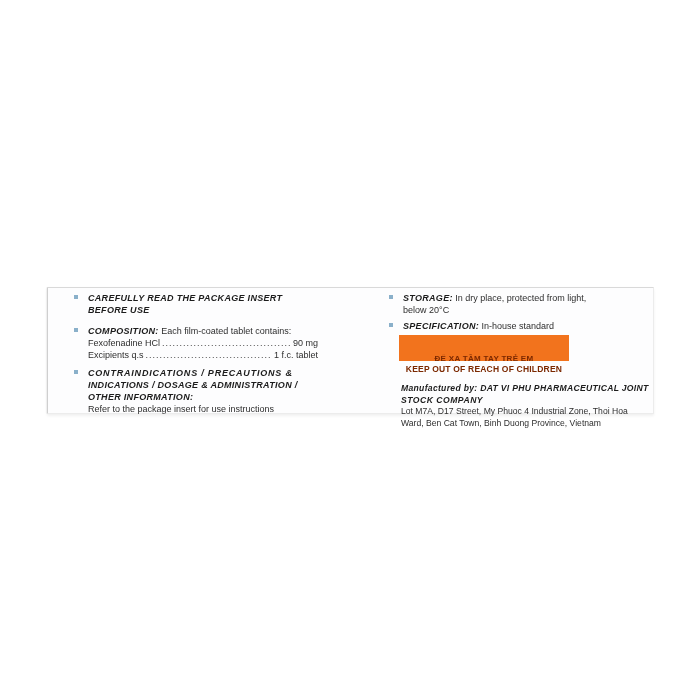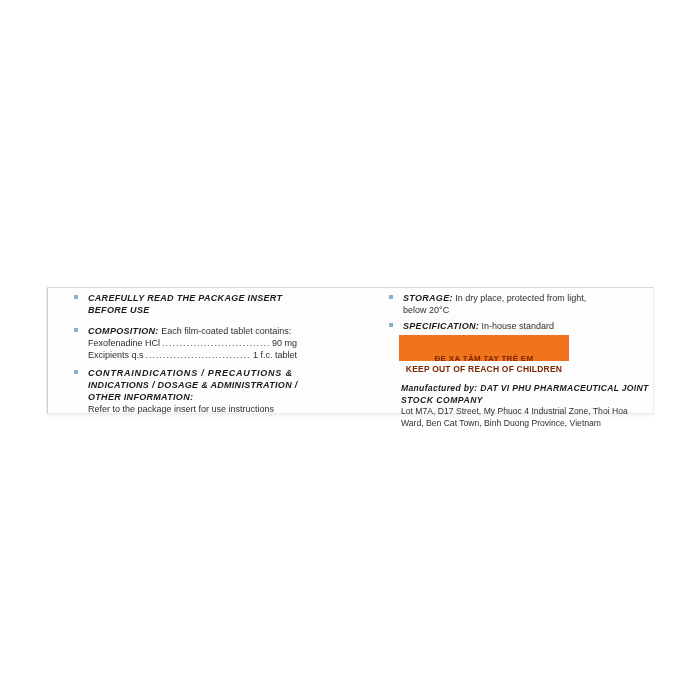--- a/index.html
+++ b/index.html
@@ -55,21 +55,21 @@
   .b {
     font-weight: bold;
     color: #1c1c1c;
     letter-spacing: 0.3px;
     font-style: italic;
   }
   .ls1 { letter-spacing: 0.8px; }
   .ls2 { letter-spacing: 0.5px; }
   .dotrow {
     display: flex;
-    width: 209px;
+    width: 230px;
     font-size: 9px;
     line-height: 12px;
     white-space: nowrap;
   }
   .leader {
     flex: 1;
     overflow: hidden;
     letter-spacing: 1px;
     color: #3a3a3a;
     margin: 0 2px;

